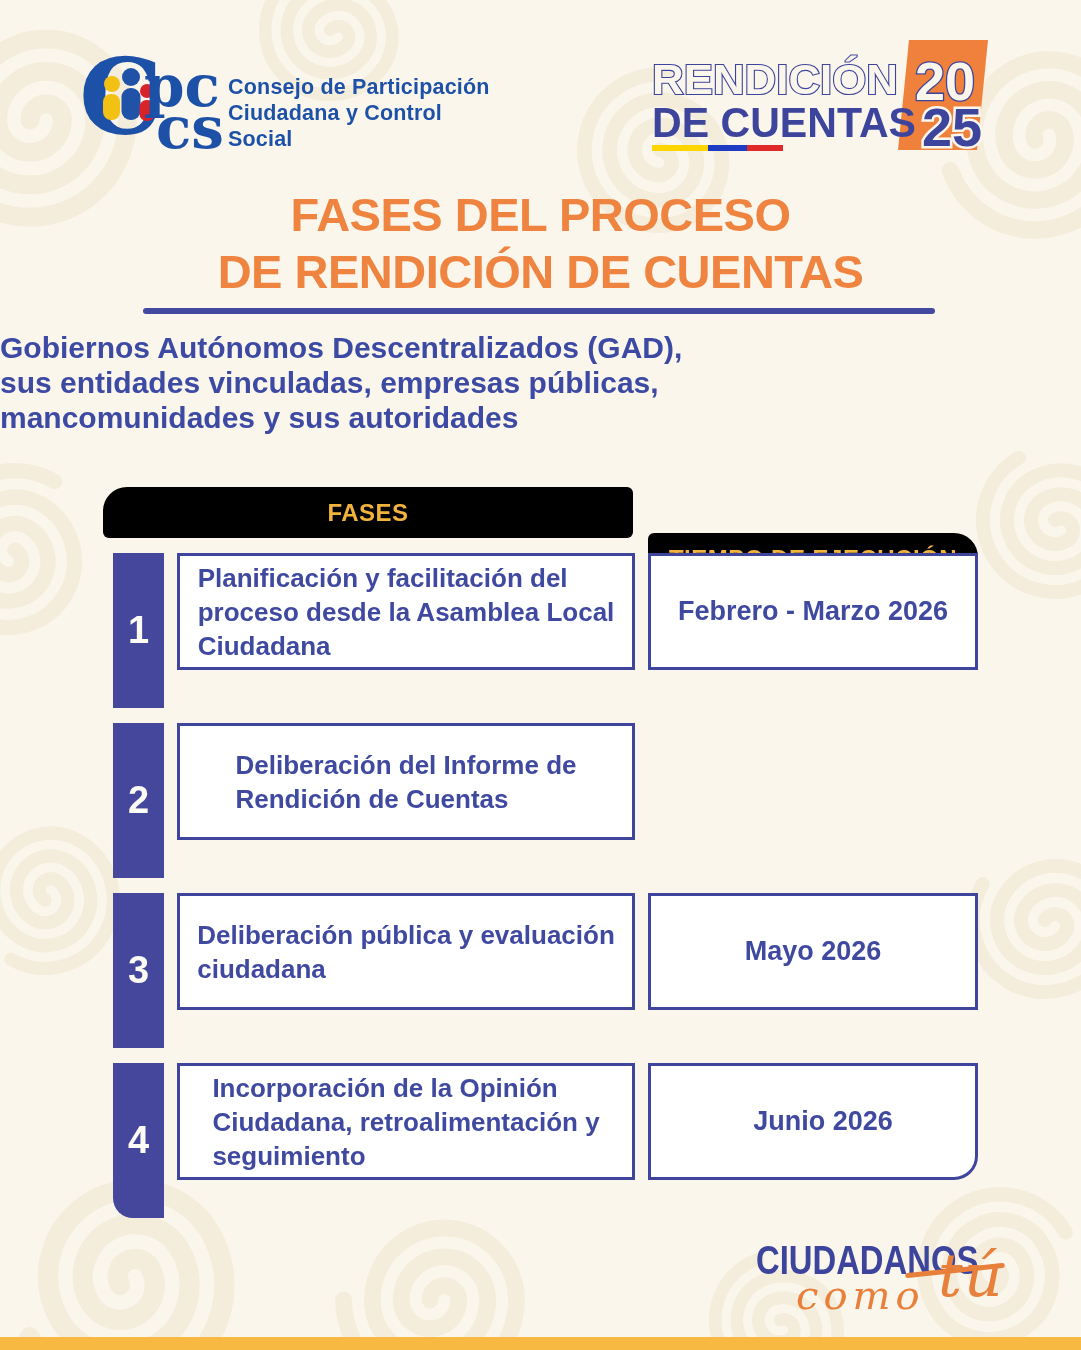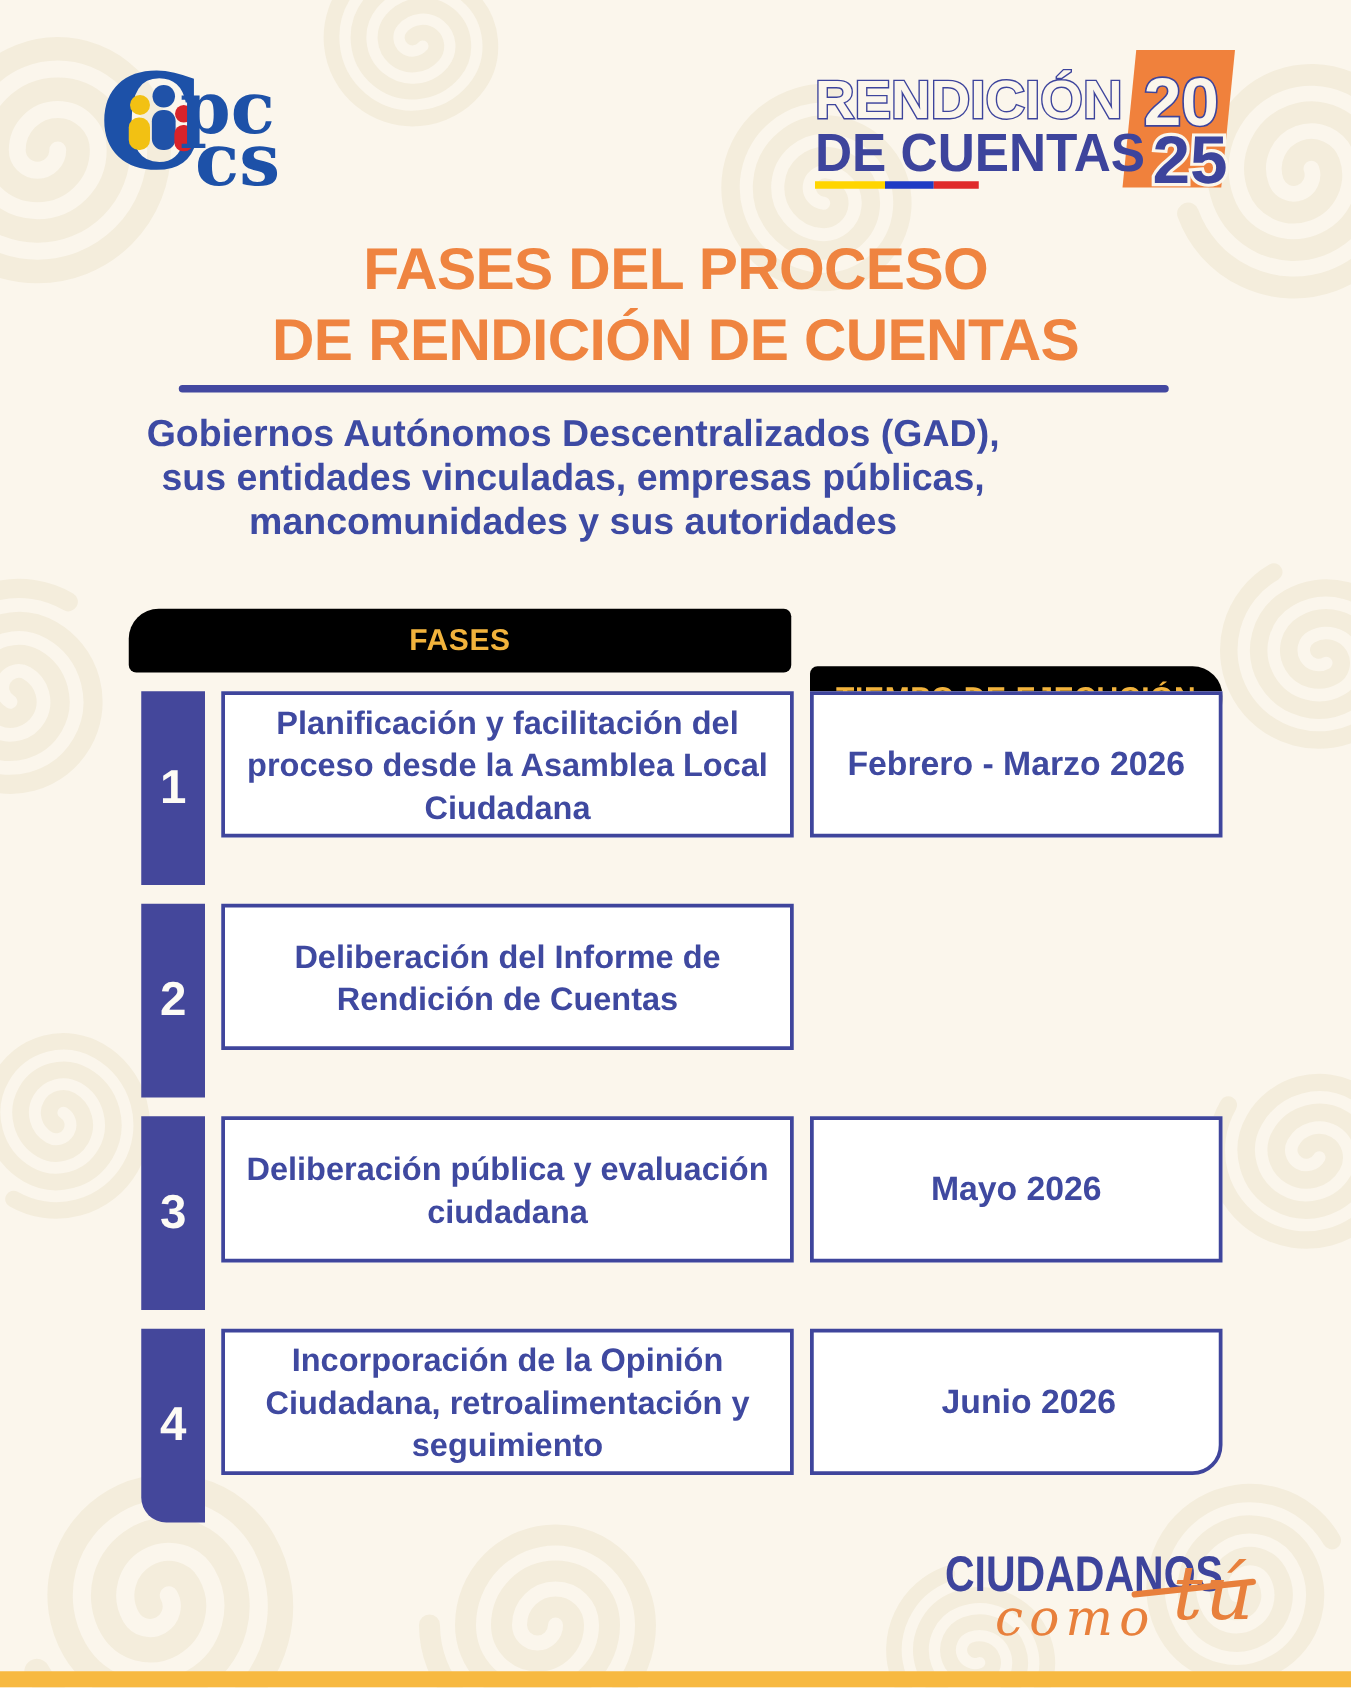--- a/index.html
+++ b/index.html
@@ -29,21 +29,21 @@
   .title{
     left:0;top:186px;width:1081px;text-align:center;
     color:#EF8440;font-weight:bold;font-size:47px;line-height:57px;
     letter-spacing:-.5px;white-space:pre-line;
   }
   .title-underline{
     left:143px;top:308px;width:792px;height:6px;
     background:#4348A0;border-radius:3px;
   }
   .subtitle{
-    left:0;top:330px;width:917px;text-align:center;
+    left:0;top:330px;width:917px;
     color:#3D4AA3;font-weight:bold;font-size:30px;line-height:35px;
     white-space:pre-line;
   }
 
   
   .table{left:103px;top:487px;width:875px;height:740px;}
   .th{
     position:absolute;top:0;height:51px;background:#000000;
     display:flex;align-items:center;justify-content:center;
     color:#F2B33C;font-weight:bold;font-size:24px;letter-spacing:.5px;
@@ -59,21 +59,21 @@
     position:absolute;left:10px;top:0;width:51px;height:155px;
     background:#44479B;color:#FDFBF5;
     display:flex;align-items:center;justify-content:center;
     font-size:38px;font-weight:600;
   }
   .row-4 .numtab{border-radius:0 0 0 20px;}
   .cellbox{
     position:absolute;top:0;height:117px;background:#FFFFFF;
     border:3px solid #3F459C;box-sizing:border-box;
     display:flex;align-items:center;justify-content:center;
-    color:#3F49A0;text-align:center;
+    color:#3F49A0;text-align:left;
   }
   .phasebox{left:74px;width:458px;font-size:26px;line-height:34px;font-weight:600;white-space:pre-line;}
   .timebox{left:545px;width:330px;font-size:27px;font-weight:600;}
   .row-4 .timebox{border-radius:0 0 24px 0;padding-left:20px;}
 
   
   .ciudadanos{left:748px;top:1238px;width:290px;height:100px;}
   .ciu-word{
     position:absolute;left:8px;top:0;
     color:#3D449C;font-weight:bold;font-size:40px;letter-spacing:0;
@@ -128,20 +128,22 @@
         <circle cx="30" cy="38" r="8" fill="#F2C113"></circle>
         <rect x="21" y="48" width="17" height="26" rx="8" fill="#F2C113"></rect>
         <circle cx="49" cy="31" r="9" fill="#2052A8"></circle>
         <rect x="39.5" y="42" width="19" height="32" rx="9" fill="#2052A8"></rect>
         <circle cx="65" cy="45" r="7" fill="#D8232A"></circle>
         <rect x="57.5" y="54" width="15" height="21" rx="7" fill="#D8232A"></rect>
       </g>
       <text x="62" y="60" font-family="DejaVu Serif, serif" font-weight="bold" font-size="58" fill="#1D51A8">pc</text>
       <text x="74" y="102" font-family="DejaVu Serif, serif" font-weight="bold" font-size="58" fill="#1D51A8">cs</text>
     </svg>
+    <div class="cpccs-name">Consejo de Participación
+Ciudadana y Control Social</div>
   </div>
 
   <svg class="layer rclogo" width="368" height="128" viewBox="0 0 368 128">
     <polygon points="259,6 338,6 327,116 248,116" fill="#F0813C"></polygon>
     <text x="2" y="60" font-family="Liberation Sans, sans-serif" font-weight="bold" font-size="43" textLength="246" lengthAdjust="spacingAndGlyphs" fill="#FBF6EC" stroke="#3D449C" stroke-width="2.2" paint-order="stroke">RENDICIÓN</text>
     <text x="2" y="103" font-family="Liberation Sans, sans-serif" font-weight="bold" font-size="43" textLength="264" lengthAdjust="spacingAndGlyphs" fill="#3D449C">DE CUENTAS</text>
     <g>
       <rect x="2" y="111" width="56" height="6" fill="#FFD500"></rect>
       <rect x="58" y="111" width="39" height="6" fill="#1F3BC4"></rect>
       <rect x="97" y="111" width="36" height="6" fill="#E02A2A"></rect>

